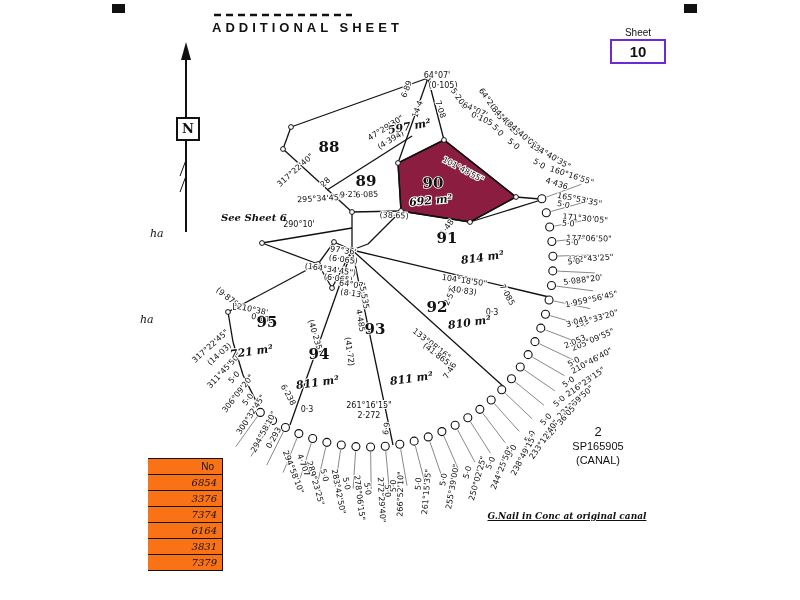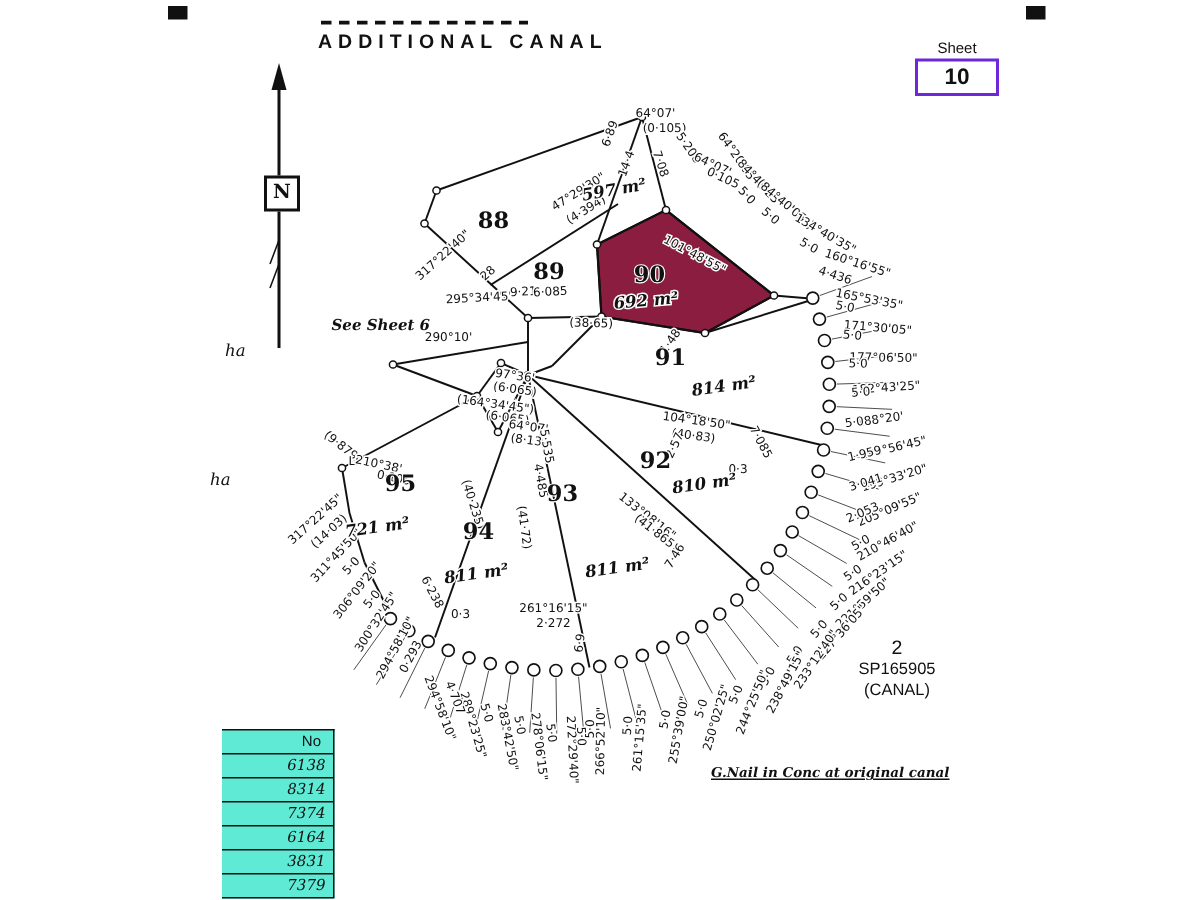--- a/index.html
+++ b/index.html
@@ -13,25 +13,25 @@
   .overlay{position:absolute;}
   .header-title{left:212px;top:20px;font:bold 13px "Liberation Sans",sans-serif;letter-spacing:4px;}
   .sheet-box{left:610px;top:27px;width:56px;text-align:center;}
   .sheet-box .sb-label{font:10px "Liberation Sans",sans-serif;}
   .sheet-box .sb-num{margin-top:1px;border:2px solid #6d28d9;font:bold 15px "Liberation Sans",sans-serif;padding:2px 0;}
   .see-sheet{left:221px;top:212px;font:bold italic 10px "DejaVu Serif",serif;}
   .north-n{left:176px;top:117px;width:20px;height:20px;border:2px solid #111;background:#fff;
            text-align:center;font:bold 13px "DejaVu Serif",serif;line-height:20px;}
   .canal{left:566px;top:424px;width:64px;text-align:center;font:11px "Liberation Sans",sans-serif;line-height:1.25;}
   .canal .canal-lot{font-size:13px;}
-  .note{left:474px;top:511px;width:186px;text-align:left;font:bold italic 9px "DejaVu Serif",serif;line-height:1.3;}
+  .note{left:474px;top:511px;width:186px;text-align:center;font:bold italic 9px "DejaVu Serif",serif;line-height:1.3;}
   .note div{text-decoration:underline;}
   .ha0{left:150px;top:227px;font:italic 11px "DejaVu Serif",serif;}
   .ha1{left:140px;top:313px;font:italic 11px "DejaVu Serif",serif;}
-  .lot-table{left:148px;top:486px;width:74px;border-top:1.5px solid #111;border-right:1.5px solid #111;background:#5eead4;}
+  .lot-table{left:148px;top:458px;width:74px;border-top:1.5px solid #111;border-right:1.5px solid #111;background:#f97316;}
   .lt-head{height:15px;border-bottom:1px solid #111;font:10px "Liberation Sans",sans-serif;text-align:right;padding-right:8px;line-height:15px;}
   .lt-row{height:15px;border-bottom:1px solid #111;font:italic 10px "DejaVu Serif",serif;text-align:right;padding-right:5px;line-height:15px;}
 </style>
 </head>
 <body>
 
 <div id="page">
 
   <svg id="plan-svg" width="800" height="600" viewBox="0 0 800 600">
 
@@ -282,21 +282,21 @@
         <text x="366" y="186" class="lotnum" text-anchor="middle">89</text>
         <text x="433" y="188" class="lotnum" text-anchor="middle">90</text>
         <text x="447" y="243" class="lotnum" text-anchor="middle">91</text>
         <text x="437" y="312" class="lotnum" text-anchor="middle">92</text>
         <text x="375" y="334" class="lotnum" text-anchor="middle">93</text>
         <text x="319" y="359" class="lotnum" text-anchor="middle">94</text>
         <text x="267" y="327" class="lotnum" text-anchor="middle">95</text>
       </g>
   </svg>
 
-  <div class="overlay header-title">ADDITIONAL  CANAL</div>
+  <div class="overlay header-title">ADDITIONAL  SHEET</div>
 
   <div class="overlay sheet-box">
     <div class="sb-label">Sheet</div>
     <div class="sb-num">10</div>
   </div>
 
   <div class="overlay north-n">N</div>
 
   <div class="overlay see-sheet">See Sheet 6</div>
 
@@ -309,22 +309,22 @@
     <div>(CANAL)</div>
   </div>
 
   <div class="overlay note">
     <div>G.Nail in Conc at original canal</div>
   </div>
 
   <div class="overlay lot-table">
     <div class="lt-head">No</div>
     <div id="lt-rows">
-        <div class="lt-row">6138</div>
-        <div class="lt-row">8314</div>
+        <div class="lt-row">6854</div>
+        <div class="lt-row">3376</div>
         <div class="lt-row">7374</div>
         <div class="lt-row">6164</div>
         <div class="lt-row">3831</div>
         <div class="lt-row">7379</div>
       </div>
   </div>
 
 </div>
 
 </body></html>

